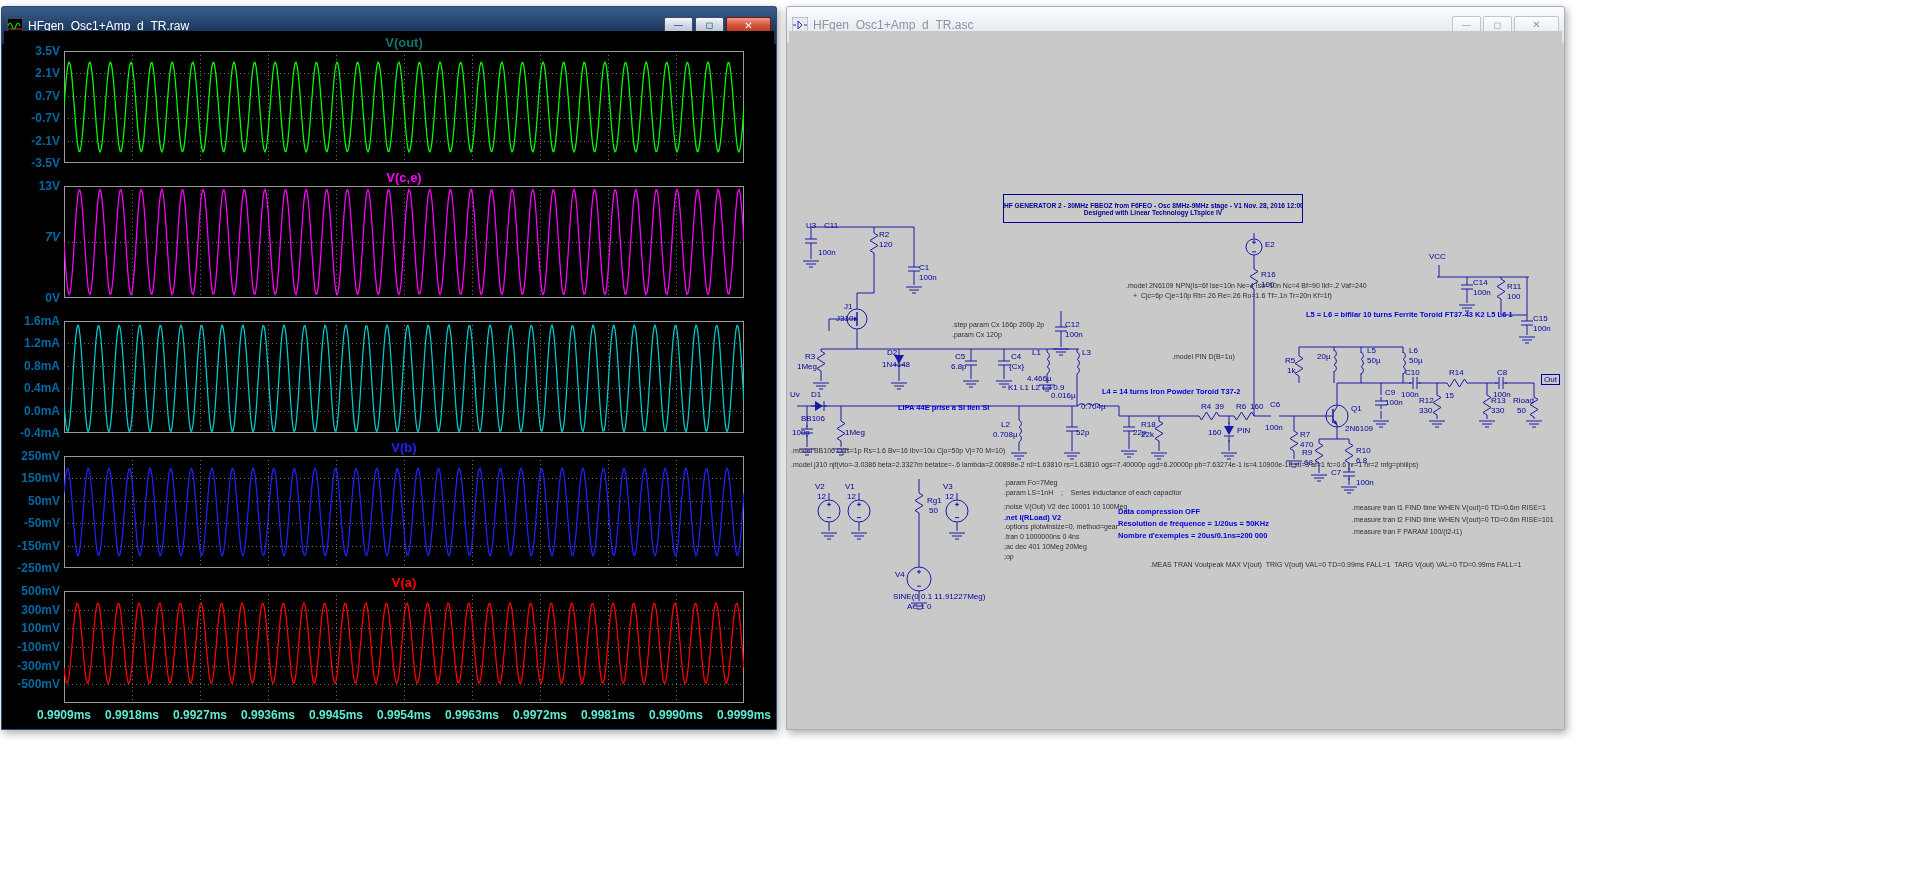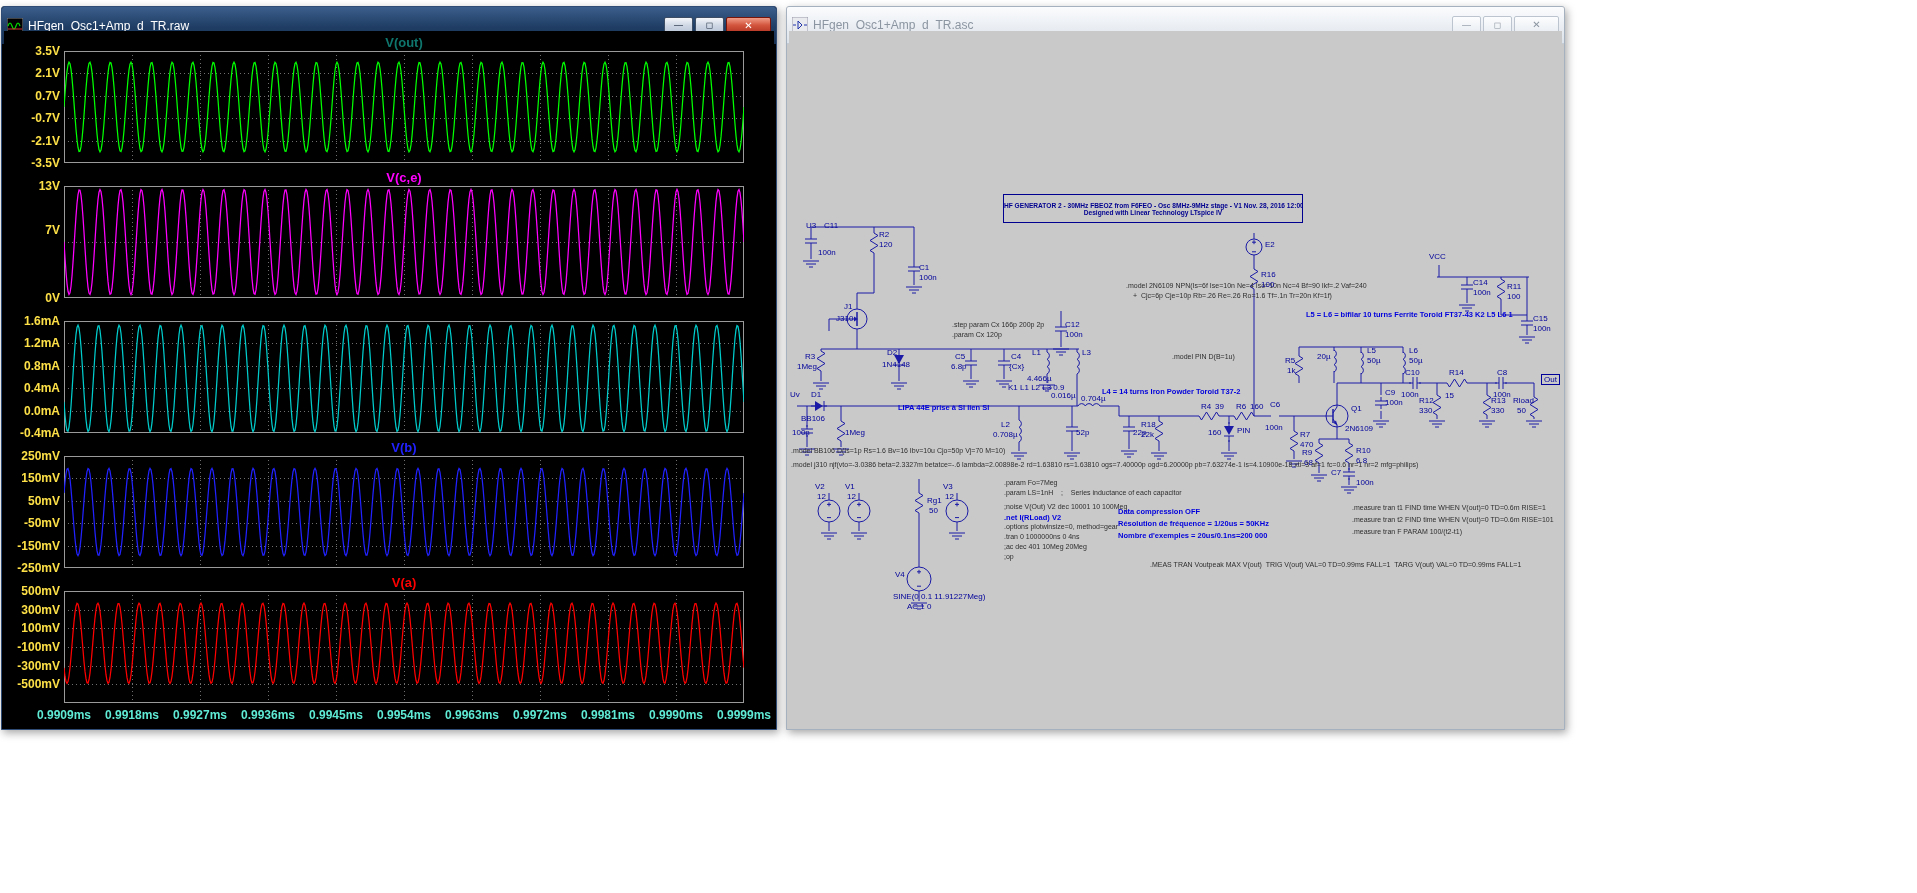--- a/index.html
+++ b/index.html
@@ -17,21 +17,21 @@
   .wbtn{width:29px;height:18px;border:1px solid #3d4d64;border-radius:2px;padding:0;
         display:flex;align-items:center;justify-content:center;font-size:9px;line-height:1;
         background:linear-gradient(#f5f7fa,#ccd5e3 50%,#b6c3d6);color:#17263a;font-family:inherit;}
   .wbtn.close{width:45px;background:linear-gradient(#f09c88,#d4553d 45%,#ad2f1f);color:#fff;border-color:#77150b;font-size:10px;}
   .inactive .wbtn{background:linear-gradient(#fcfdfe,#e9edf2);color:#8b95a1;border-color:#bcc5cf;}
   .inactive .wbtn.close{background:linear-gradient(#fcfdfe,#e9edf2);color:#8b95a1;border-color:#bcc5cf;}
 
   
   .plot-content{position:absolute;left:2px;top:24px;right:2px;bottom:2px;background:#000;}
   .pane-title{position:absolute;text-align:center;font-weight:bold;font-size:13px;height:15px;}
-  .ylab{position:absolute;left:0;width:56px;text-align:right;color:#fde047;font-weight:bold;font-size:12px;height:14px;}
+  .ylab{position:absolute;left:0;width:56px;text-align:right;color:#0369a1;font-weight:bold;font-size:12px;height:14px;}
   .xlab{position:absolute;width:84px;text-align:center;color:#5eead4;font-weight:bold;font-size:12px;}
 
   
   .schematic-content{position:absolute;left:2px;top:24px;right:2px;bottom:2px;background:#c9c9c9;overflow:hidden;}
   #sch-svg{position:absolute;left:0;top:0;}
   #sch-labels{position:absolute;left:0;top:0;width:770px;height:697px;}
   .sch-lbl{position:absolute;color:#00009b;font-size:8px;line-height:1.1;white-space:pre;}
   .sch-cmt{position:absolute;color:#0000dd;font-weight:bold;font-size:7.5px;white-space:pre;}
   .sch-dir{position:absolute;color:#2e2e2e;font-size:7px;white-space:pre;}
   .sch-flag{position:absolute;color:#00009b;border:1px solid #00009b;font-size:8px;padding:0 2px;background:#c9c9c9;}
@@ -101,21 +101,21 @@
           <line x1="340.5" y1="0" x2="340.5" y2="112" stroke="#6f6f6f" stroke-dasharray="1,3"></line>
           <line x1="408.5" y1="0" x2="408.5" y2="112" stroke="#6f6f6f" stroke-dasharray="1,3"></line>
           <line x1="476.5" y1="0" x2="476.5" y2="112" stroke="#6f6f6f" stroke-dasharray="1,3"></line>
           <line x1="544.5" y1="0" x2="544.5" y2="112" stroke="#6f6f6f" stroke-dasharray="1,3"></line>
           <line x1="612.5" y1="0" x2="612.5" y2="112" stroke="#6f6f6f" stroke-dasharray="1,3"></line>
           <line x1="0" y1="56.5" x2="680" y2="56.5" stroke="#6f6f6f" stroke-dasharray="1,3"></line>
           <rect x="0.5" y="0.5" width="679" height="111" fill="none" stroke="#9a9a9a"></rect>
           <polyline points="0,55.9 1,71.7 2,86.0 3,97.6 4,105.3 5,108.5 6,106.8 7,100.5 8,90.0 9,76.4 10,60.9 11,45.0 12,30.1 13,17.5 14,8.6 15,4.0 16,4.2 17,9.1 18,18.4 19,31.2 20,46.3 21,62.2 22,77.6 23,91.0 24,101.1 25,107.1 26,108.4 27,104.9 28,96.8 29,85.0 30,70.5 31,54.6 32,38.9 33,24.8 34,13.5 35,6.2 36,3.5 37,5.6 38,12.3 39,23.1 40,36.9 41,52.5 42,68.4 43,83.2 44,95.4 45,104.0 46,108.2 47,107.6 48,102.2 49,92.5 50,79.5 51,64.3 52,48.3 53,33.1 54,19.9 55,10.1 56,4.5 57,3.7 58,7.7 59,16.1 60,28.3 61,42.9 62,58.8 63,74.5 64,88.4 65,99.3 66,106.2 67,108.6 68,106.0 69,98.8 70,87.7 71,73.7 72,58.0 73,42.2 74,27.6 75,15.6 76,7.4 77,3.6 78,4.7 79,10.5 80,20.5 81,33.8 82,49.1 83,65.1 84,80.2 85,93.1 86,102.6 87,107.7 88,108.1 89,103.7 90,94.9 91,82.5 92,67.6 93,51.7 94,36.2 95,22.5 96,11.9 97,5.3 98,3.5 99,6.5 100,14.0 101,25.4 102,39.7 103,55.4 104,71.2 105,85.6 106,97.3 107,105.1 108,108.5 109,106.9 110,100.7 111,90.4 112,76.9 113,61.4 114,45.5 115,30.5 116,17.9 117,8.8 118,4.0 119,4.1 120,8.9 121,18.1 122,30.8 123,45.8 124,61.7 125,77.2 126,90.6 127,100.9 128,107.0 129,108.4 130,105.0 131,97.1 132,85.4 133,70.9 134,55.1 135,39.4 136,25.2 137,13.8 138,6.4 139,3.5 140,5.4 141,12.1 142,22.7 143,36.5 144,52.0 145,68.0 146,82.8 147,95.1 148,103.8 149,108.2 150,107.7 151,102.4 152,92.9 153,79.9 154,64.8 155,48.8 156,33.5 157,20.3 158,10.4 159,4.6 160,3.7 161,7.5 162,15.8 163,27.9 164,42.5 165,58.3 166,74.0 167,88.0 168,99.0 169,106.1 170,108.6 171,106.2 172,99.1 173,88.1 174,74.2 175,58.5 176,42.6 177,28.0 178,15.9 179,7.6 180,3.7 181,4.6 182,10.3 183,20.2 184,33.4 185,48.7 186,64.6 187,79.8 188,92.8 189,102.3 190,107.6 191,108.2 192,103.9 193,95.2 194,82.9 195,68.1 196,52.2 197,36.6 198,22.9 199,12.1 200,5.5 201,3.5 202,6.3 203,13.7 204,25.0 205,39.2 206,54.9 207,70.8 208,85.2 209,97.0 210,105.0 211,108.4 212,107.1 213,101.0 214,90.7 215,77.3 216,61.9 217,45.9 218,30.9 219,18.2 220,9.0 221,4.1 222,4.0 223,8.7 224,17.8 225,30.4 226,45.3 227,61.2 228,76.7 229,90.3 230,100.6 231,106.9 232,108.5 233,105.2 234,97.4 235,85.8 236,71.4 237,55.6 238,39.8 239,25.6 240,14.1 241,6.5 242,3.5 243,5.3 244,11.8 245,22.4 246,36.0 247,51.6 248,67.5 249,82.3 250,94.8 251,103.6 252,108.1 253,107.8 254,102.6 255,93.2 256,80.4 257,65.3 258,49.3 259,34.0 260,20.7 261,10.6 262,4.8 263,3.6 264,7.3 265,15.5 266,27.4 267,42.0 268,57.9 269,73.5 270,87.6 271,98.8 272,106.0 273,108.6 274,106.3 275,99.4 276,88.5 277,74.6 278,59.0 279,43.1 280,28.4 281,16.3 282,7.8 283,3.7 284,4.5 285,10.0 286,19.8 287,32.9 288,48.2 289,64.1 290,79.4 291,92.4 292,102.1 293,107.6 294,108.2 295,104.1 296,95.5 297,83.3 298,68.6 299,52.7 300,37.1 301,23.2 302,12.4 303,5.6 304,3.5 305,6.1 306,13.4 307,24.7 308,38.8 309,54.5 310,70.3 311,84.8 312,96.7 313,104.8 314,108.4 315,107.2 316,101.2 317,91.1 318,77.7 319,62.4 320,46.4 321,31.4 322,18.6 323,9.2 324,4.2 325,3.9 326,8.5 327,17.4 328,29.9 329,44.8 330,60.8 331,76.3 332,89.9 333,100.4 334,106.8 335,108.5 336,105.4 337,97.7 338,86.2 339,71.9 340,56.1 341,40.3 342,26.0 343,14.4 344,6.7 345,3.5 346,5.2 347,11.5 348,22.0 349,35.6 350,51.1 351,67.0 352,81.9 353,94.5 354,103.4 355,108.0 356,107.8 357,102.9 358,93.6 359,80.8 360,65.7 361,49.8 362,34.4 363,21.0 364,10.9 365,4.9 366,3.6 367,7.1 368,15.2 369,27.0 370,41.5 371,57.4 372,73.1 373,87.2 374,98.5 375,105.8 376,108.5 377,106.4 378,99.7 379,88.9 380,75.1 381,59.5 382,43.6 383,28.8 384,16.6 385,8.0 386,3.8 387,4.4 388,9.8 389,19.5 390,32.5 391,47.7 392,63.7 393,78.9 394,92.1 395,101.9 396,107.5 397,108.3 398,104.3 399,95.9 400,83.7 401,69.1 402,53.2 403,37.5 404,23.6 405,12.7 406,5.8 407,3.4 408,6.0 409,13.2 410,24.3 411,38.3 412,54.0 413,69.8 414,84.4 415,96.4 416,104.6 417,108.4 418,107.3 419,101.5 420,91.5 421,78.2 422,62.9 423,46.9 424,31.8 425,18.9 426,9.4 427,4.3 428,3.9 429,8.3 430,17.1 431,29.5 432,44.4 433,60.3 434,75.8 435,89.5 436,100.1 437,106.7 438,108.5 439,105.5 440,98.0 441,86.6 442,72.3 443,56.6 444,40.8 445,26.4 446,14.7 447,6.9 448,3.5 449,5.1 450,11.3 451,21.6 452,35.1 453,50.6 454,66.5 455,81.5 456,94.1 457,103.2 458,108.0 459,107.9 460,103.1 461,93.9 462,81.2 463,66.2 464,50.3 465,34.8 466,21.4 467,11.1 468,5.0 469,3.6 470,7.0 471,14.9 472,26.6 473,41.1 474,56.9 475,72.6 476,86.8 477,98.2 478,105.6 479,108.5 480,106.6 481,99.9 482,89.3 483,75.5 484,60.0 485,44.0 486,29.2 487,16.9 488,8.2 489,3.8 490,4.3 491,9.6 492,19.1 493,32.1 494,47.2 495,63.2 496,78.5 497,91.7 498,101.6 499,107.4 500,108.3 501,104.5 502,96.2 503,84.1 504,69.5 505,53.7 506,38.0 507,24.0 508,13.0 509,5.9 510,3.4 511,5.8 512,12.9 513,23.9 514,37.8 515,53.5 516,69.4 517,84.0 518,96.1 519,104.4 520,108.3 521,107.4 522,101.7 523,91.8 524,78.6 525,63.3 526,47.4 527,32.2 528,19.2 529,9.7 530,4.4 531,3.8 532,8.1 533,16.8 534,29.1 535,43.9 536,59.8 537,75.4 538,89.1 539,99.9 540,106.5 541,108.5 542,105.7 543,98.3 544,87.0 545,72.8 546,57.1 547,41.2 548,26.8 549,15.0 550,7.0 551,3.6 552,4.9 553,11.0 554,21.3 555,34.7 556,50.1 557,66.1 558,81.1 559,93.8 560,103.0 561,107.9 562,108.0 563,103.3 564,94.2 565,81.6 566,66.7 567,50.8 568,35.3 569,21.7 570,11.4 571,5.1 572,3.5 573,6.8 574,14.6 575,26.2 576,40.6 577,56.4 578,72.2 579,86.4 580,97.9 581,105.5 582,108.5 583,106.7 584,100.2 585,89.6 586,76.0 587,60.4 588,44.5 589,29.7 590,17.2 591,8.4 592,3.9 593,4.2 594,9.4 595,18.8 596,31.6 597,46.7 598,62.7 599,78.0 600,91.3 601,101.4 602,107.2 603,108.4 604,104.7 605,96.5 606,84.6 607,70.0 608,54.1 609,38.5 610,24.4 611,13.2 612,6.0 613,3.4 614,5.7 615,12.6 616,23.5 617,37.4 618,53.0 619,68.9 620,83.6 621,95.7 622,104.2 623,108.3 624,107.5 625,102.0 626,92.2 627,79.1 628,63.8 629,47.9 630,32.6 631,19.6 632,9.9 633,4.4 634,3.8 635,7.9 636,16.5 637,28.7 638,43.4 639,59.3 640,74.9 641,88.8 642,99.6 643,106.4 644,108.5 645,105.9 646,98.6 647,87.3 648,73.2 649,57.5 650,41.7 651,27.2 652,15.3 653,7.2 654,3.6 655,4.8 656,10.8 657,20.9 658,34.3 659,49.6 660,65.6 661,80.6 662,93.4 663,102.8 664,107.8 665,108.1 666,103.5 667,94.6 668,82.1 669,67.2 670,51.2 671,35.7 672,22.1 673,11.6 674,5.2 675,3.5 676,6.6 677,14.3 678,25.8 679,40.1 680,55.9 " fill="none" stroke="#ff00ff" stroke-width="1.25"></polyline>
         </svg>
         <div class="ylab" style="top: 148px;">13V</div>
-        <div class="ylab" style="top: 192px;">7V</div>
+        <div class="ylab" style="top: 199px; font-style: italic;">7V</div>
         <div class="ylab" style="top: 260px;">0V</div>
         <svg width="680" height="112" style="position: absolute; left: 60px; top: 290px;">
           <line x1="68.5" y1="0" x2="68.5" y2="112" stroke="#6f6f6f" stroke-dasharray="1,3"></line>
           <line x1="136.5" y1="0" x2="136.5" y2="112" stroke="#6f6f6f" stroke-dasharray="1,3"></line>
           <line x1="204.5" y1="0" x2="204.5" y2="112" stroke="#6f6f6f" stroke-dasharray="1,3"></line>
           <line x1="272.5" y1="0" x2="272.5" y2="112" stroke="#6f6f6f" stroke-dasharray="1,3"></line>
           <line x1="340.5" y1="0" x2="340.5" y2="112" stroke="#6f6f6f" stroke-dasharray="1,3"></line>
           <line x1="408.5" y1="0" x2="408.5" y2="112" stroke="#6f6f6f" stroke-dasharray="1,3"></line>
           <line x1="476.5" y1="0" x2="476.5" y2="112" stroke="#6f6f6f" stroke-dasharray="1,3"></line>
           <line x1="544.5" y1="0" x2="544.5" y2="112" stroke="#6f6f6f" stroke-dasharray="1,3"></line>
@@ -552,21 +552,21 @@
           <div class="sch-lbl" style="left: 162px; top: 332px;">6.8p</div>
           <div class="sch-lbl" style="left: 222px; top: 322px;">C4</div>
           <div class="sch-lbl" style="left: 220px; top: 332px;">{Cx}</div>
           <div class="sch-lbl" style="left: 219px; top: 353px;">K1 L1 L2 L3 0.9</div>
           <div class="sch-lbl" style="left: 243px; top: 318px;">L1</div>
           <div class="sch-lbl" style="left: 238px; top: 344px;">4.466µ</div>
           <div class="sch-lbl" style="left: 293px; top: 318px;">L3</div>
           <div class="sch-lbl" style="left: 262px; top: 361px;">0.016µ</div>
           <div class="sch-lbl" style="left: 212px; top: 390px;">L2</div>
           <div class="sch-lbl" style="left: 204px; top: 400px;">0.708µ</div>
-          <div class="sch-lbl" style="left: 292px; top: 364px;">0.704µ</div>
+          <div class="sch-lbl" style="left: 292px; top: 372px;">0.704µ</div>
           <div class="sch-lbl" style="left: 287px; top: 398px;">52p</div>
           <div class="sch-lbl" style="left: 344px; top: 398px;">22p</div>
           <div class="sch-lbl" style="left: 276px; top: 290px;">C12</div>
           <div class="sch-lbl" style="left: 276px; top: 300px;">100n</div>
           <div class="sch-lbl" style="left: 1px; top: 360px;">Uv</div>
           <div class="sch-lbl" style="left: 22px; top: 360px;">D1</div>
           <div class="sch-lbl" style="left: 12px; top: 384px;">BB106</div>
           <div class="sch-lbl" style="left: 3px; top: 398px;">100n</div>
           <div class="sch-lbl" style="left: 56px; top: 398px;">1Meg</div>
           <div class="sch-cmt" style="left: 109px; top: 372px;">LIPA 44E prise à SI lien SI</div>

